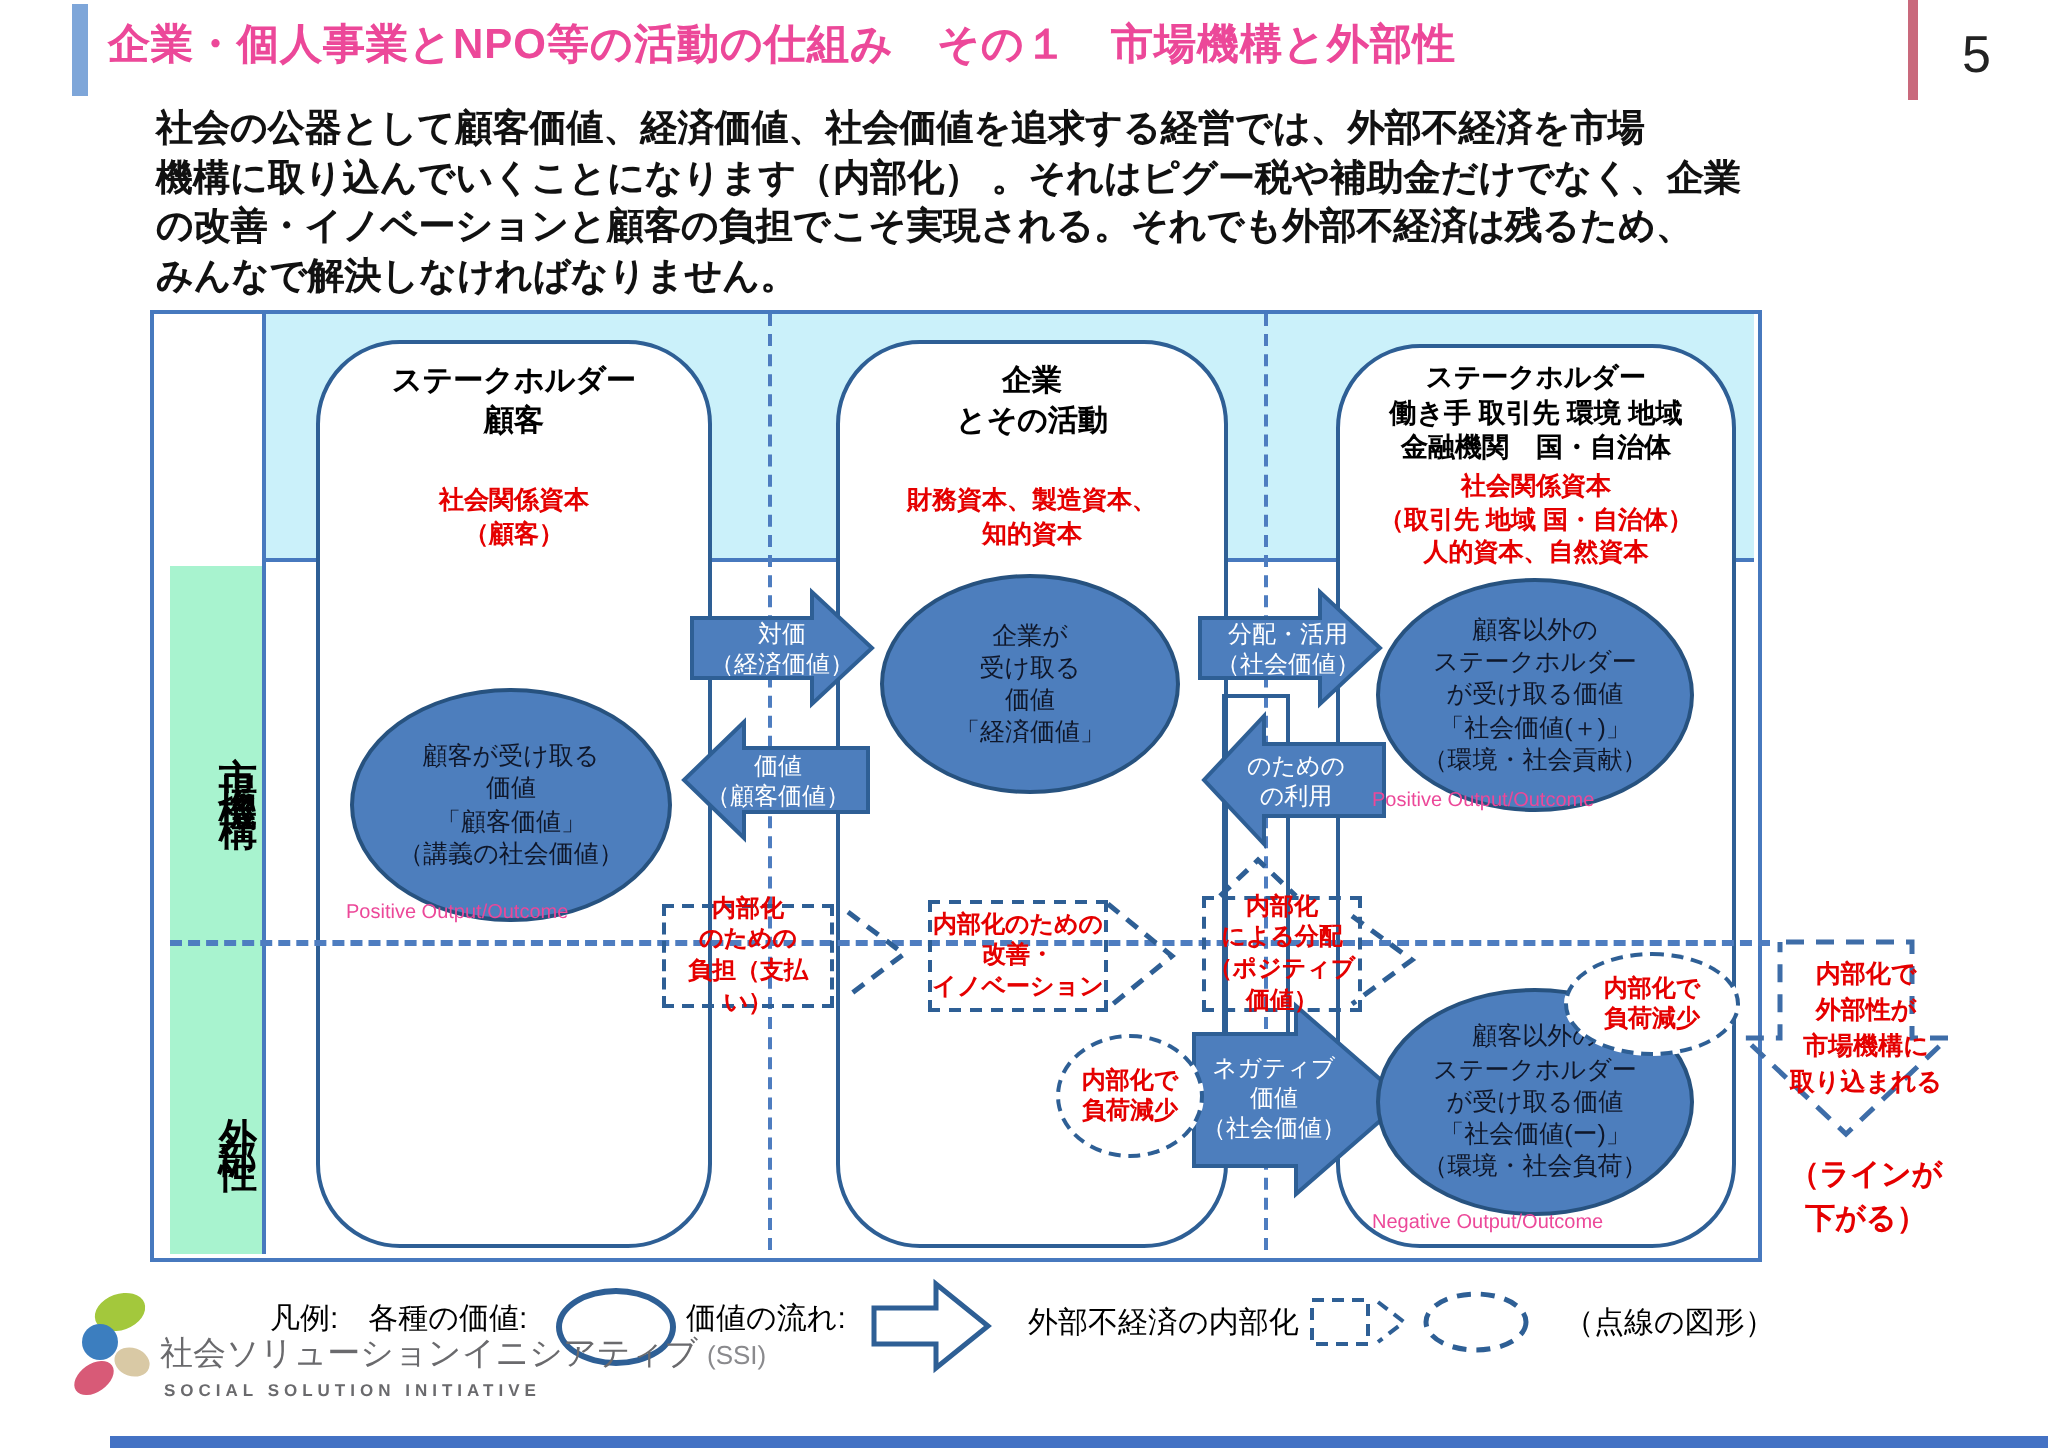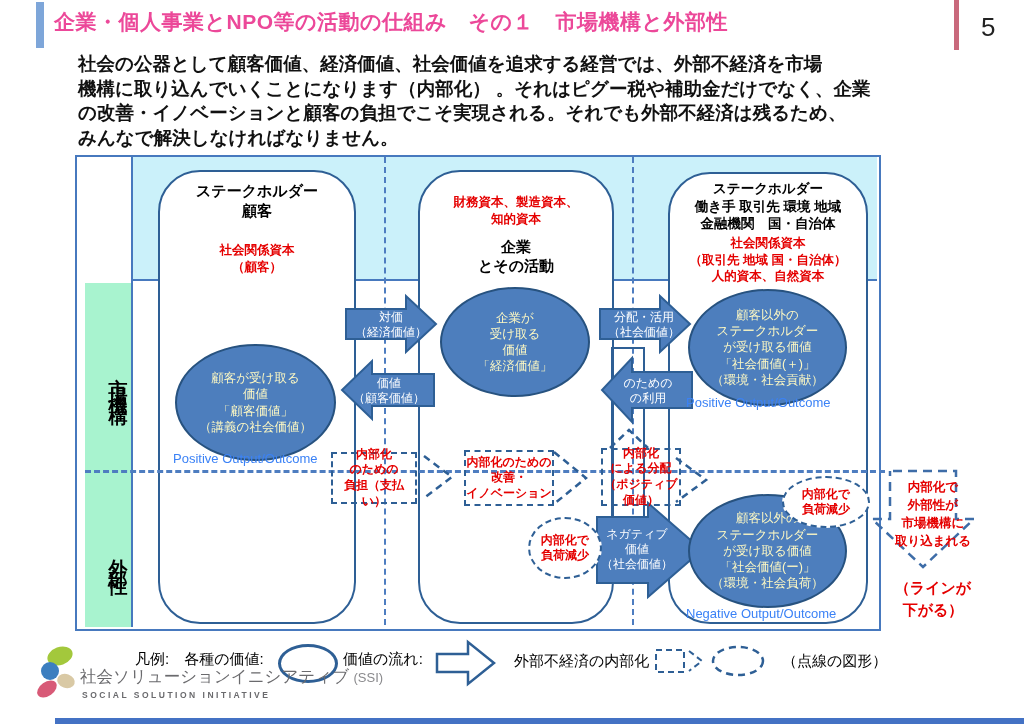--- a/index.html
+++ b/index.html
@@ -16,25 +16,25 @@
   .cyan{background:#CBF1FA;border-bottom:2px solid #4779BE;}
   .green{background:#A8F3CF;}
   .vtext{writing-mode:vertical-rl;text-orientation:upright;font-size:19px;font-weight:bold;color:#000;letter-spacing:9px;display:flex;justify-content:center;}
   .vline-solid{border-left:2px solid #4779BE;}
   .vline-dash{border-left:2px dashed #4E7DC0;}
   .hline-dash{border-top:3px dashed #4E7DC0;}
   .col{border:2.5px solid #2E5F95;border-radius:42px;background:#fff;}
   .col-title{font-size:15px;font-weight:bold;color:#000;line-height:1.3;}
   .col-title.small{font-size:13.5px;}
   .col-cap{font-size:12.5px;font-weight:bold;color:#E50000;line-height:1.35;margin-top:10px;}
-  .ellipse{border:2.5px solid #27527F;background:#4D7EBD;border-radius:50%;color:#fef9c3;font-size:12.5px;line-height:1.3;}
+  .ellipse{border:2.5px solid #27527F;background:#4D7EBD;border-radius:50%;color:#0f172a;font-size:12.5px;line-height:1.3;}
   .arrow-lbl{color:#fff;font-size:12px;line-height:1.25;}
   .dash-box{border:2.5px dashed #2E5F95;color:#E50000;font-weight:bold;font-size:12px;line-height:1.3;}
   .dash-ell{border:2.5px dashed #2E5F95;border-radius:50%;background:#fff;color:#E50000;font-weight:bold;font-size:12px;line-height:1.25;}
-  .outcome{font-size:13px;color:#3b82f6;}
+  .outcome{font-size:10px;color:#ec4899;}
   .red-note{color:#E50000;font-weight:bold;font-size:12.5px;line-height:1.45;}
   .legend-txt{font-size:15px;color:#000;}
   .legend-ell{border:3px solid #2E5F95;border-radius:50%;background:#fff;}
   .logo-jp{font-size:16.5px;color:#6A6A6D;}
   .logo-ssi{font-size:13px;color:#8A8A8D;}
   .logo-en{font-size:8.5px;letter-spacing:2.5px;color:#6A6A6D;font-weight:bold;}
   .copyright{font-size:15px;color:#000;text-align:right;}
   svg{display:block;}
 </style>
 </head>
@@ -63,24 +63,24 @@
   <div class="abs vline-dash" style="left:384px;top:157px;height:468px;"></div>
   <div class="abs vline-dash" style="left:632px;top:157px;height:468px;"></div>
 
   <div class="abs col" style="left:158px;top:170px;width:194px;height:450px;">
     <div class="ctr col-title pre" style="margin-top:9px;">ステークホルダー
 顧客</div>
     <div class="ctr col-cap pre" style="margin-top:22px;">社会関係資本
 （顧客）</div>
   </div>
   <div class="abs col" style="left:418px;top:170px;width:192px;height:450px;">
+    <div class="ctr col-title pre" style="margin-top:9px;">企業
+とその活動</div>
     <div class="ctr col-cap pre" style="margin-top:22px;">財務資本、製造資本、
 知的資本</div>
-    <div class="ctr col-title pre" style="margin-top:9px;">企業
-とその活動</div>
   </div>
   <div class="abs col" style="left:668px;top:172px;width:196px;height:448px;">
     <div class="ctr col-title small pre" style="margin-top:6px;">ステークホルダー
 働き手 取引先 環境 地域
 金融機関　国・自治体</div>
     <div class="ctr col-cap pre" style="margin-top:2px;">社会関係資本
 （取引先 地域 国・自治体）
 人的資本、自然資本</div>
   </div>
 

